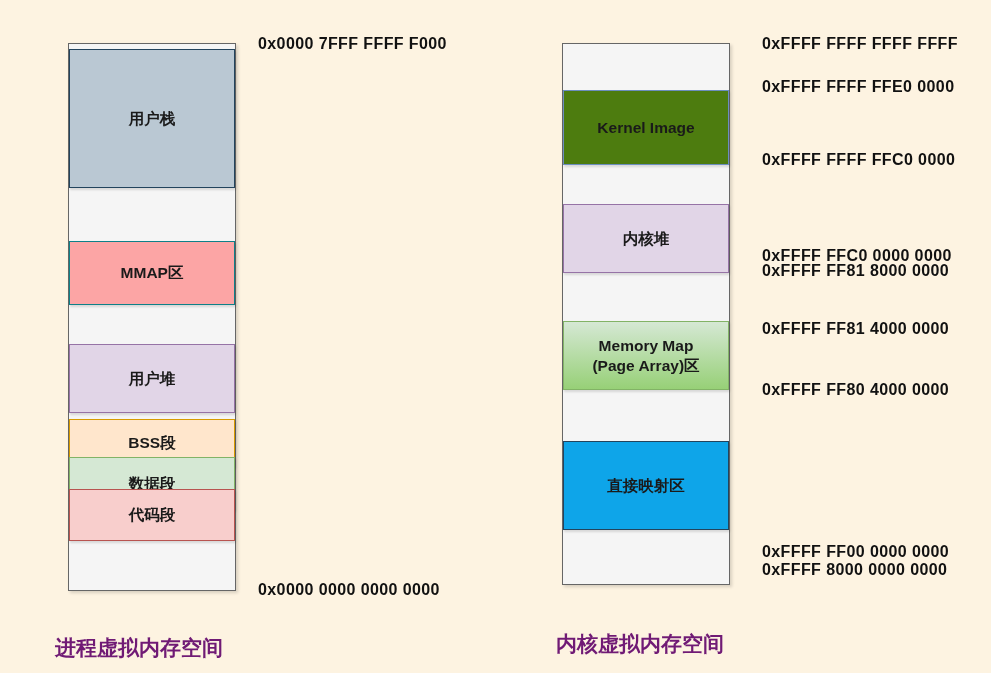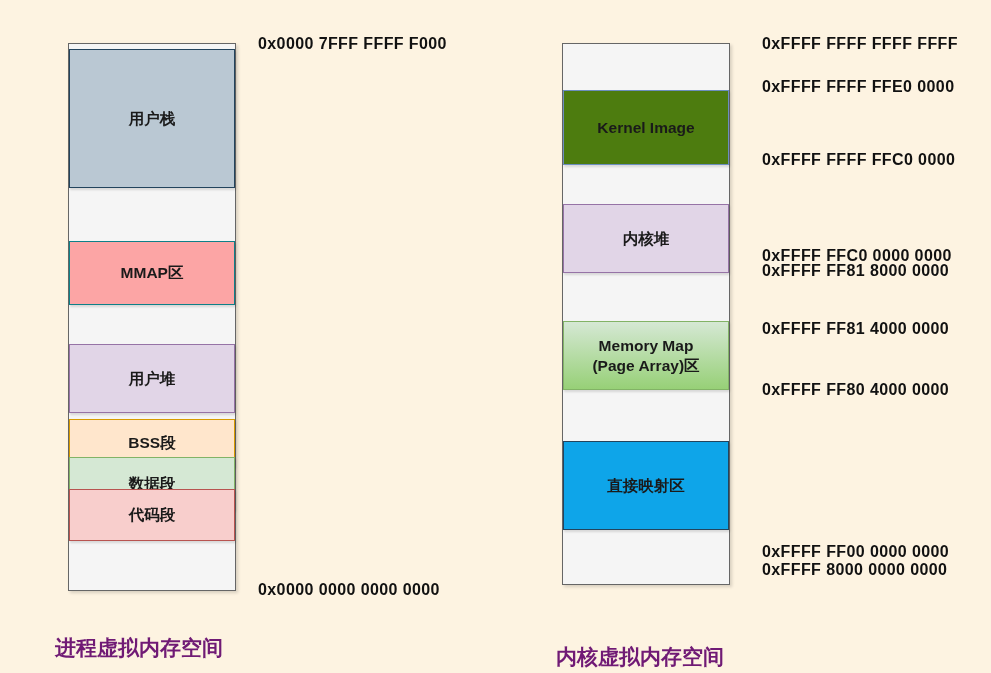--- a/index.html
+++ b/index.html
@@ -89,21 +89,21 @@
       </div>
       <div class="segment" style="top: 277px; height: 69px; background: linear-gradient(rgb(213, 232, 212) 0%, rgb(151, 208, 119) 100%); border-color: rgb(130, 179, 102);">
         <span class="segment-label">Memory Map
 (Page Array)区</span>
       </div>
       <div class="segment" style="top: 397px; height: 89px; background: #0ea5e9; border-color: rgb(35, 68, 93);">
         <span class="segment-label">直接映射区</span>
       </div>
     </div>
   <div class="diagram-title" id="left-title" style="left: 55px; top: 634px;">进程虚拟内存空间</div>
-  <div class="diagram-title" id="right-title" style="left: 556px; top: 643px;">内核虚拟内存空间</div>
+  <div class="diagram-title" id="right-title" style="left: 556px; top: 630px;">内核虚拟内存空间</div>
 <div class="address-label" style="left: 258px; top: 34px;">0x0000 7FFF FFFF F000</div>
     <div class="address-label" style="left: 258px; top: 580px;">0x0000 0000 0000 0000</div>
     <div class="address-label" style="left: 762px; top: 34px;">0xFFFF FFFF FFFF FFFF</div>
     <div class="address-label" style="left: 762px; top: 77px;">0xFFFF FFFF FFE0 0000</div>
     <div class="address-label" style="left: 762px; top: 150px;">0xFFFF FFFF FFC0 0000</div>
     <div class="address-label" style="left: 762px; top: 198px; margin-top: 48px;">0xFFFF FFC0 0000 0000</div>
     <div class="address-label" style="left: 762px; top: 261px;">0xFFFF FF81 8000 0000</div>
     <div class="address-label" style="left: 762px; top: 319px;">0xFFFF FF81 4000 0000</div>
     <div class="address-label" style="left: 762px; top: 380px;">0xFFFF FF80 4000 0000</div>
     <div class="address-label" style="left: 762px; top: 518px; margin-top: 24px;">0xFFFF FF00 0000 0000</div>

